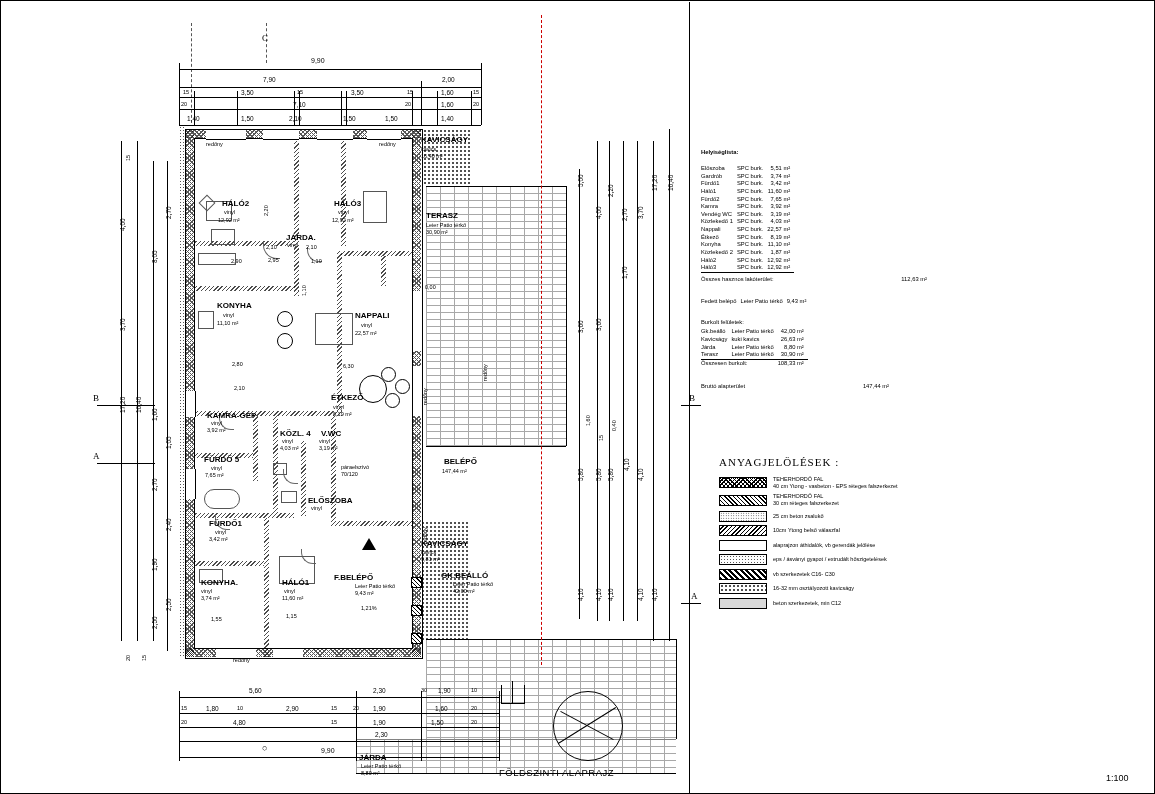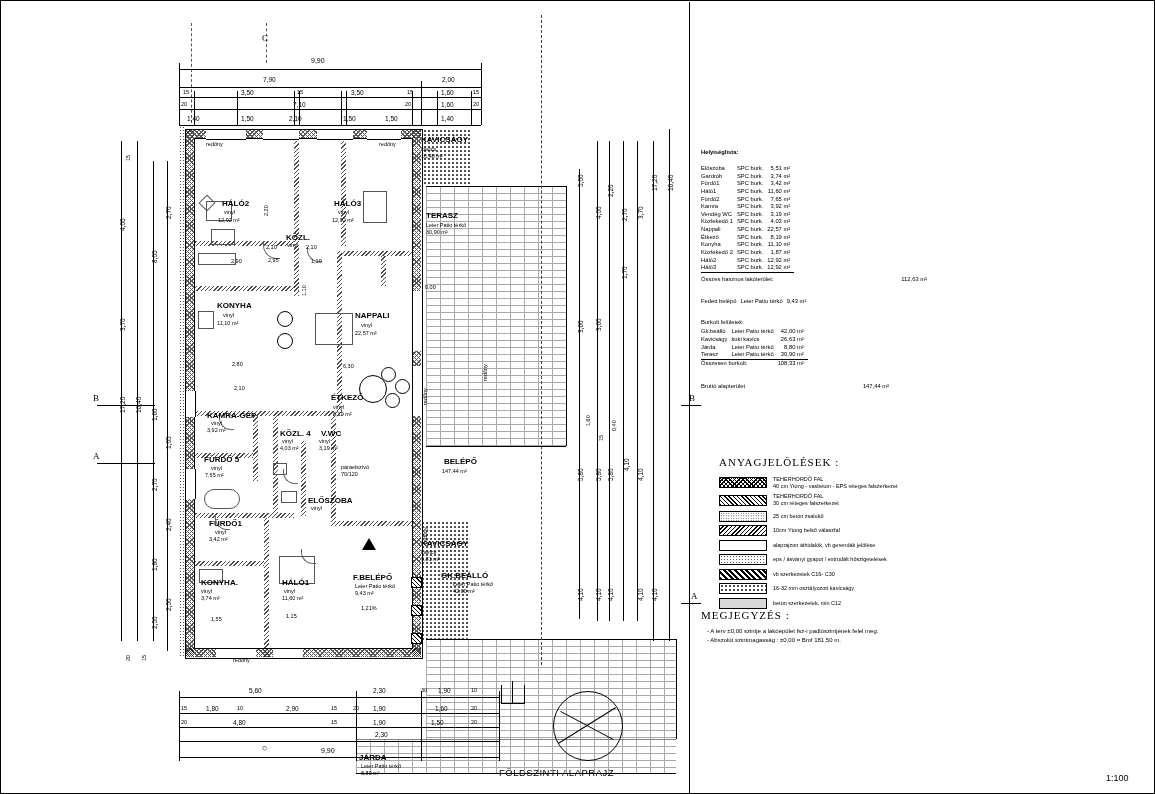--- a/index.html
+++ b/index.html
@@ -228,27 +228,20 @@
         <span class="legendSwatch gravel"></span>
         <span class="legendText">16-32 mm osztályozott kavicságy</span>
       </div>
       <div class="legendRow">
         <span class="legendSwatch" style="background:#d9d9d9;"></span>
         <span class="legendText">beton szerkezetek, min C12</span>
       </div>
     </div>
   </div>
 
-  <div class="abs" style="left:700px;top:608px;width:290px;">
-    <div class="secTitle">MEGJEGYZÉS :</div>
-    <div class="note" style="margin-top:6px;padding-left:6px;">
-      <div style="text-indent:-6px;padding-left:6px;">- A terv ±0,00 szintje a lakóépület fsz-i padlószintjének felel meg.</div>
-      <div style="text-indent:-6px;padding-left:6px;">- Abszolút szintmagasság : ±0,00 = Bmf 181,50 m.</div>
-    </div>
-  </div>
 
   <div class="t scale" style="left:1105px;top:772px;">1:100</div>
 
   <div class="t bottomTitle" style="left:498px;top:766px;">FÖLDSZINTI ALAPRAJZ</div>
 
   <div class="abs brick" style="left:425px;top:185px;width:140px;height:260px;opacity:.85;"></div>
   <div class="hline" style="left:425px;top:185px;width:140px;"></div>
   <div class="vline" style="left:565px;top:185px;height:260px;"></div>
   <div class="hline" style="left:425px;top:445px;width:140px;"></div>
 
@@ -352,21 +345,21 @@
   <div class="vline" style="left:511px;top:680px;height:22px;"></div>
 
   <div class="t room" style="left:221px;top:198px;">HÁLÓ2</div>
   <div class="t roomsub" style="left:223px;top:208px;">vinyl</div>
   <div class="t roomsub" style="left:217px;top:216px;">12,92 m²</div>
 
   <div class="t room" style="left:333px;top:198px;">HÁLÓ3</div>
   <div class="t roomsub" style="left:337px;top:208px;">vinyl</div>
   <div class="t roomsub" style="left:331px;top:216px;">12,92 m²</div>
 
-  <div class="t room" style="left:285px;top:232px;">KÖZL.</div>
+  <div class="t room" style="left:285px;top:232px;">JÁRDA.</div>
   <div class="t roomsub" style="left:286px;top:241px;">vinyl</div>
 
   <div class="t room" style="left:216px;top:300px;">KONYHA</div>
   <div class="t roomsub" style="left:222px;top:311px;">vinyl</div>
   <div class="t roomsub" style="left:216px;top:319px;">11,10 m²</div>
 
   <div class="t room" style="left:354px;top:310px;">NAPPALI</div>
   <div class="t roomsub" style="left:360px;top:321px;">vinyl</div>
   <div class="t roomsub" style="left:354px;top:329px;">22,57 m²</div>
 
@@ -395,21 +388,21 @@
   <div class="t roomsub" style="left:208px;top:535px;">3,42 m²</div>
 
   <div class="t room" style="left:200px;top:577px;">KONYHA.</div>
   <div class="t roomsub" style="left:200px;top:587px;">vinyl</div>
   <div class="t roomsub" style="left:200px;top:594px;">3,74 m²</div>
 
   <div class="t room" style="left:281px;top:577px;">HÁLÓ1</div>
   <div class="t roomsub" style="left:283px;top:587px;">vinyl</div>
   <div class="t roomsub" style="left:281px;top:594px;">11,60 m²</div>
 
-  <div class="t room" style="left:352px;top:572px;">F.BELÉPŐ</div>
+  <div class="t room" style="left:333px;top:572px;">F.BELÉPŐ</div>
   <div class="t roomsub" style="left:354px;top:582px;">Leier Patio térkő</div>
   <div class="t roomsub" style="left:354px;top:589px;">9,43 m²</div>
 
   <div class="t room" style="left:307px;top:495px;">ELŐSZOBA</div>
   <div class="t roomsub" style="left:310px;top:504px;">vinyl</div>
 
   <div class="t room" style="left:425px;top:210px;">TERASZ</div>
   <div class="t roomsub" style="left:425px;top:221px;">Leier Patio térkő</div>
   <div class="t roomsub" style="left:425px;top:228px;">30,90 m²</div>
 

